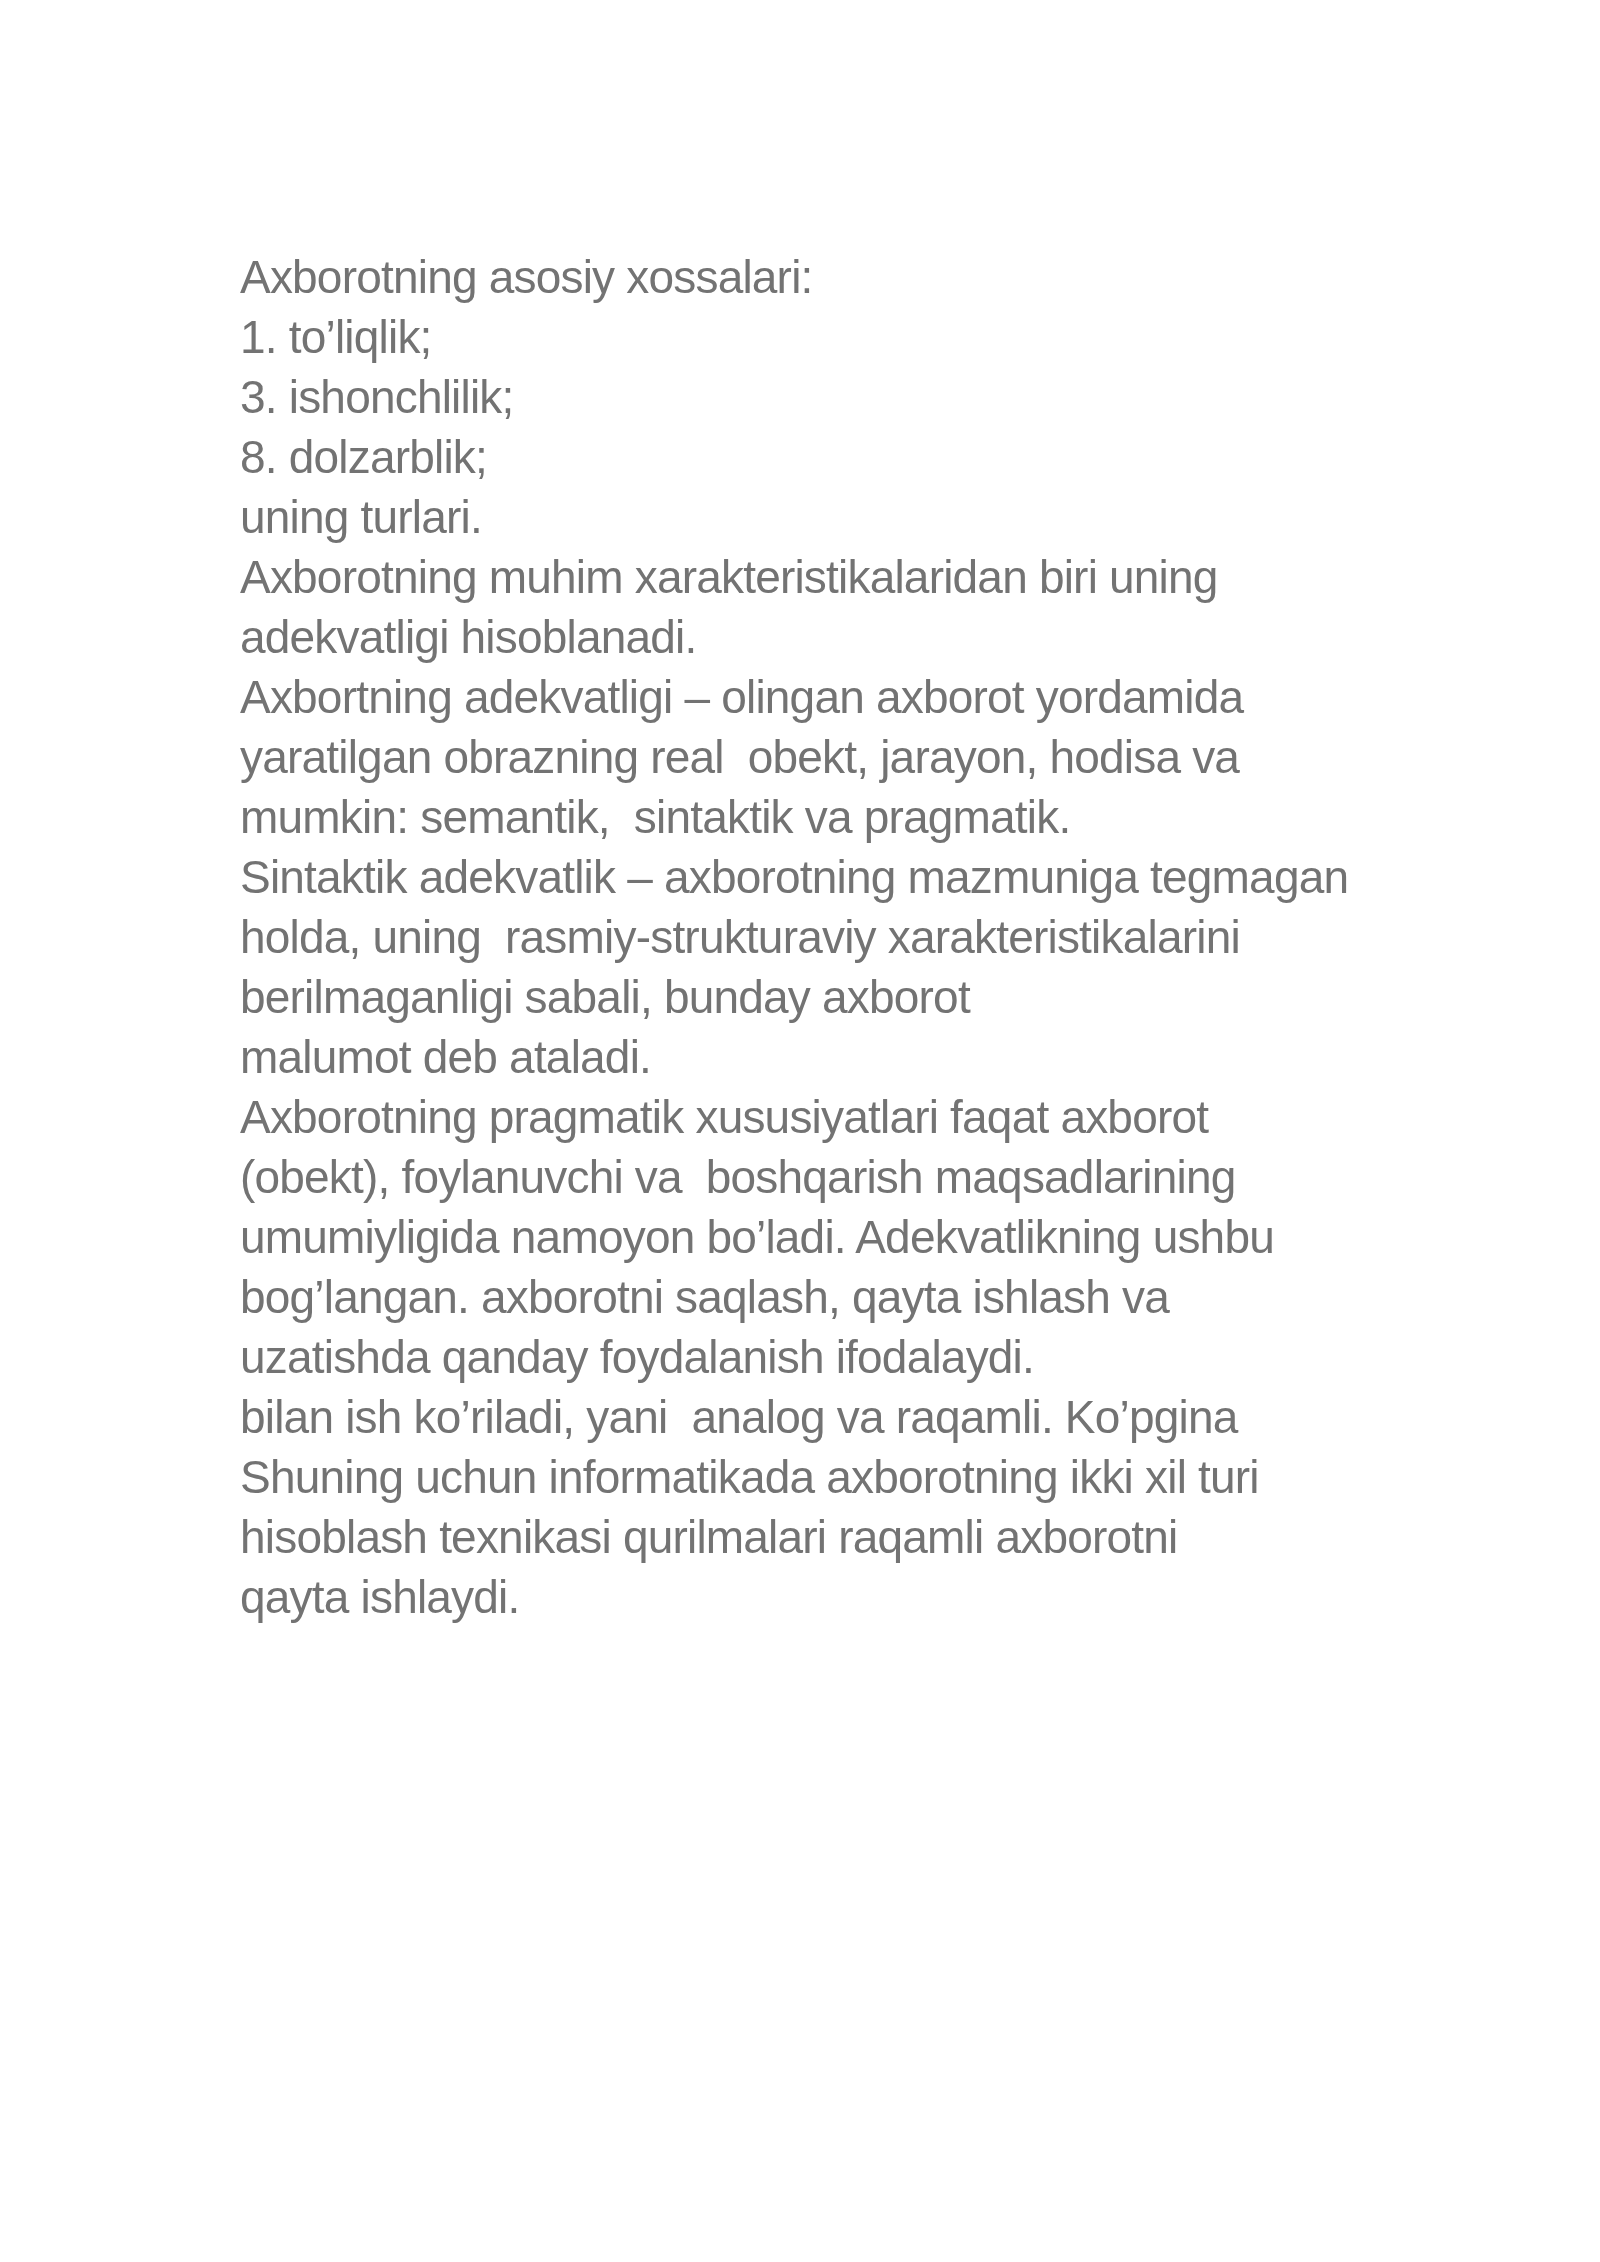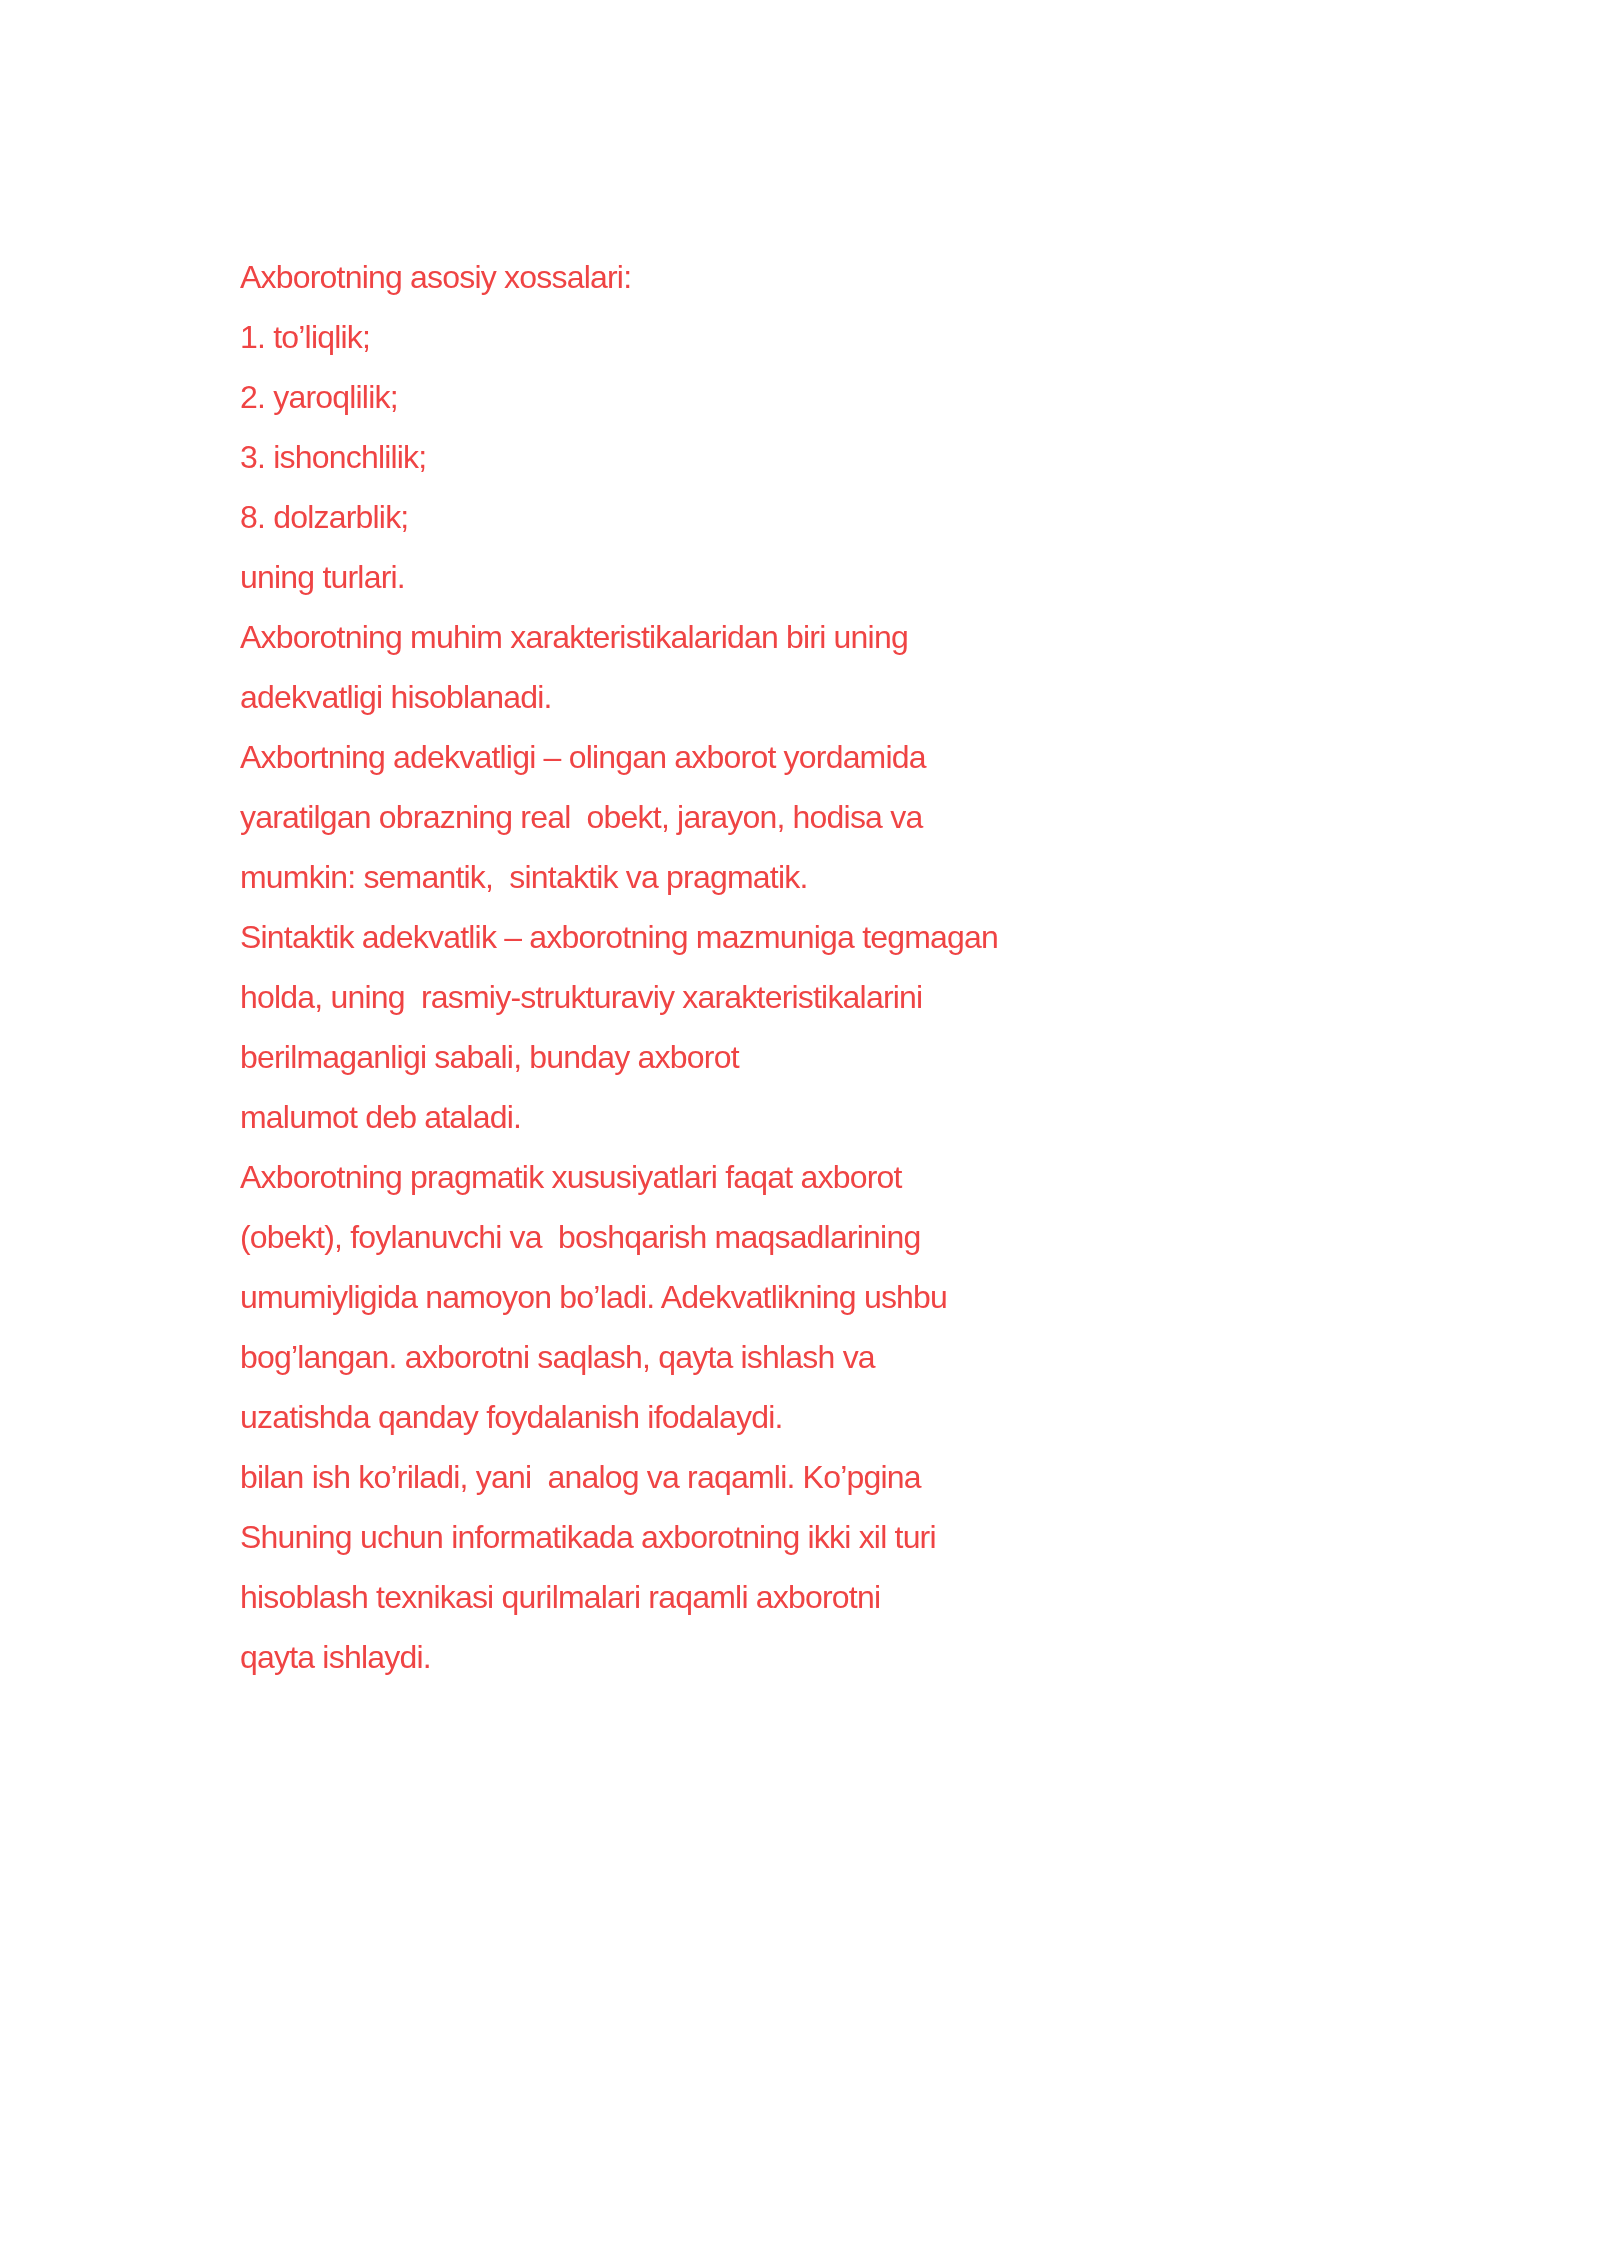--- a/index.html
+++ b/index.html
@@ -15,36 +15,35 @@
     overflow: hidden;
     font-family: "Liberation Sans", sans-serif;
   }
   .text-block {
     position: absolute;
     left: 240px;
     top: 247px;
     width: 1180px;
   }
   .text-line {
-    font-size: 32px;
+    font-size: 46px;
     line-height: 60px;
     letter-spacing: -0.8px;
-    color: #ef4444;
+    color: #737373;
     white-space: pre;
     font-weight: 400;
   }
 </style>
 </head>
 <body>
 
 <div class="page">
   <div class="text-block">
       <div class="text-line">Axborotning asosiy xossalari:</div>
       <div class="text-line">1. to’liqlik;</div>
-      <div class="text-line">2. yaroqlilik;</div>
       <div class="text-line">3. ishonchlilik;</div>
       <div class="text-line">8. dolzarblik;</div>
       <div class="text-line">uning turlari.</div>
       <div class="text-line">Axborotning muhim xarakteristikalaridan biri uning</div>
       <div class="text-line">adekvatligi hisoblanadi.</div>
       <div class="text-line">Axbortning adekvatligi – olingan axborot yordamida</div>
       <div class="text-line">yaratilgan obrazning real  obekt, jarayon, hodisa va</div>
       <div class="text-line">mumkin: semantik,  sintaktik va pragmatik.</div>
       <div class="text-line">Sintaktik adekvatlik – axborotning mazmuniga tegmagan</div>
       <div class="text-line">holda, uning  rasmiy-strukturaviy xarakteristikalarini</div>

